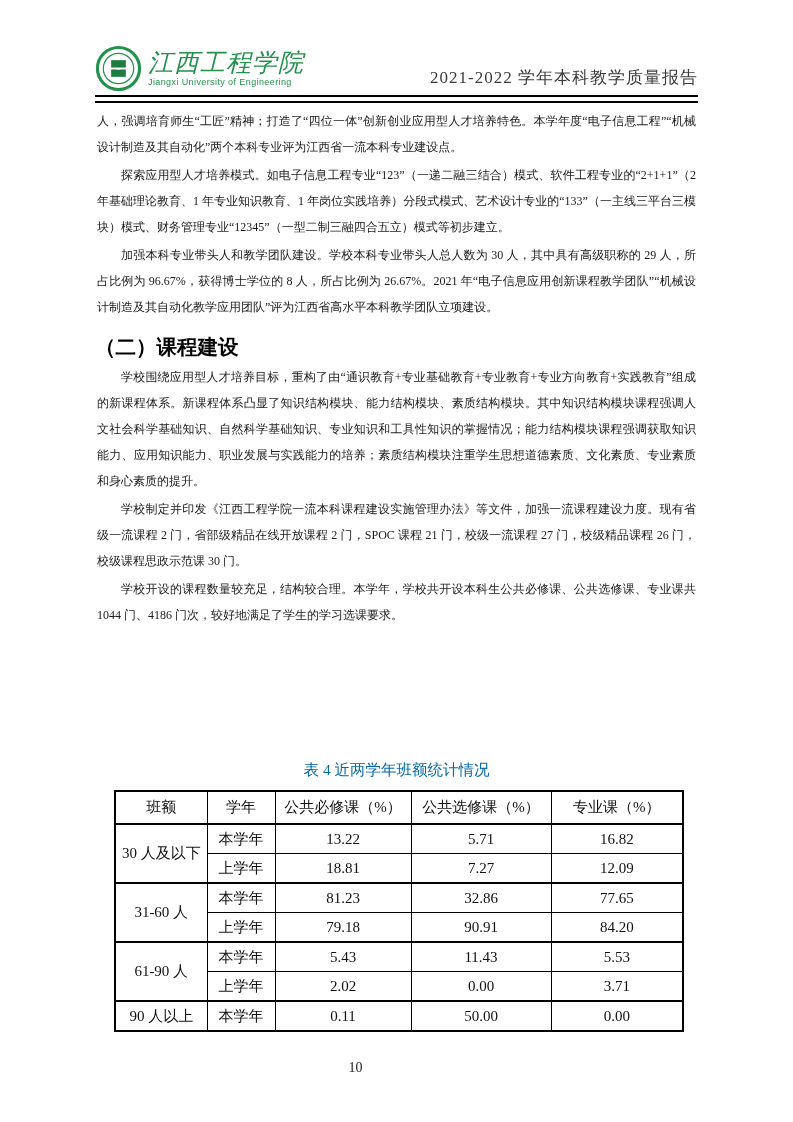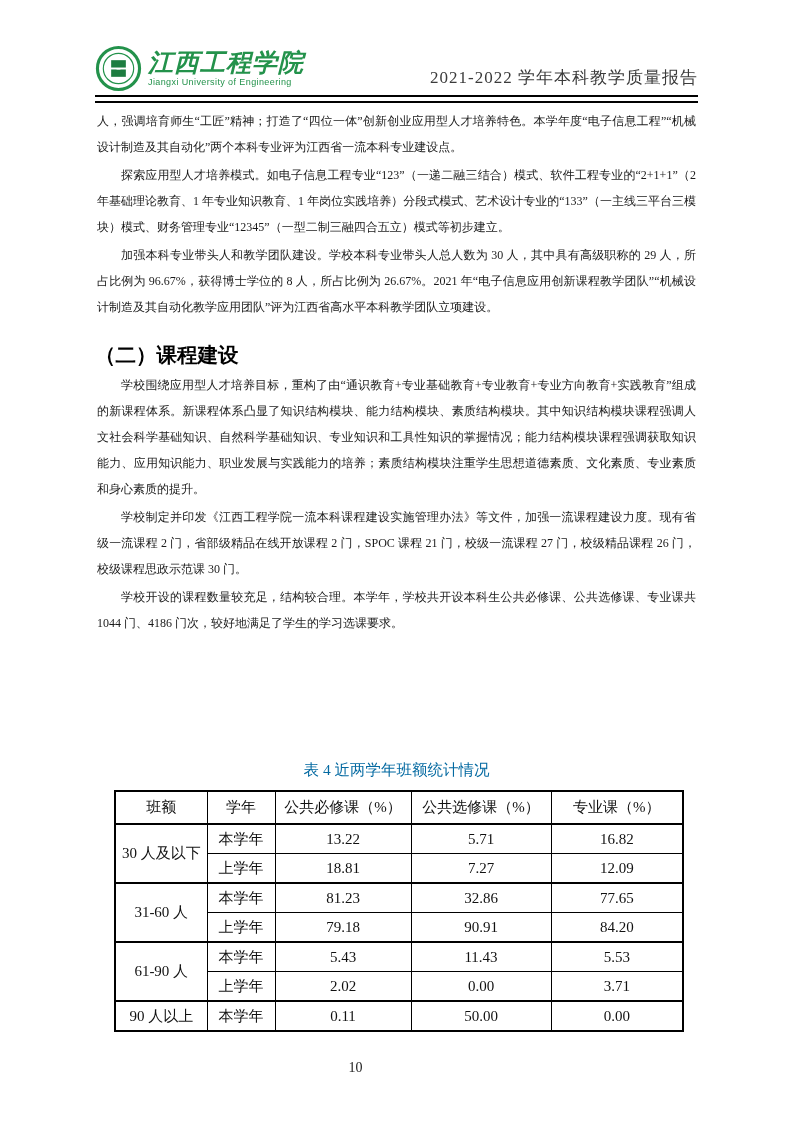--- a/index.html
+++ b/index.html
@@ -13,41 +13,41 @@
   }
 
   
   .header {
     position:absolute; left:95px; top:36px; width:603px; height:56px;
     display:flex; justify-content:space-between; align-items:flex-end;
   }
   .logo { display:flex; align-items:center; gap:6px; }
   .logo-text { display:flex; flex-direction:column; line-height:1; }
   .logo-zh {
-    color:#23924b; font-size:25px; font-weight:bold; font-style:italic;
+    color:#23924b; font-size:25px; font-weight:normal; font-style:italic;
     font-family:"DejaVu Serif","Liberation Serif",serif;
     letter-spacing:1px;
   }
   .logo-en { color:#23924b; font-size:9px; margin-top:3px; letter-spacing:0.4px;
     font-family:"Liberation Sans","DejaVu Sans",sans-serif; }
   .header-title { font-size:17px; color:#3b3b3b; letter-spacing:1px; padding-bottom:3px; }
   .header-rule {
     position:absolute; left:95px; top:95px; width:603px; height:4px;
     border-top:2px solid #000; border-bottom:2px solid #000;
   }
 
   
   .main { position:absolute; left:95px; top:106px; width:603px; }
   .main p {
     margin:2px; font-size:12px; line-height:26px;
     text-align:justify; text-justify:inter-character;
   }
   .main p.indent { text-indent:2em; }
   .section-heading {
-    margin:20px 0 2px; font-size:20.5px; line-height:30px; font-weight:bold;
+    margin:12px 0 2px; font-size:20.5px; line-height:30px; font-weight:bold;
     font-family:"DejaVu Sans","Liberation Sans",sans-serif; color:#000;
   }
 
   
   .table-block { position:absolute; left:95px; top:760px; width:603px; }
   .table-caption { text-align:center; font-size:15.5px; margin-bottom:9px; color:#0369a1; }
   table.stats {
     border-collapse:collapse; table-layout:fixed;
     margin-left:19px; width:568px;
     border:2px solid #000;

